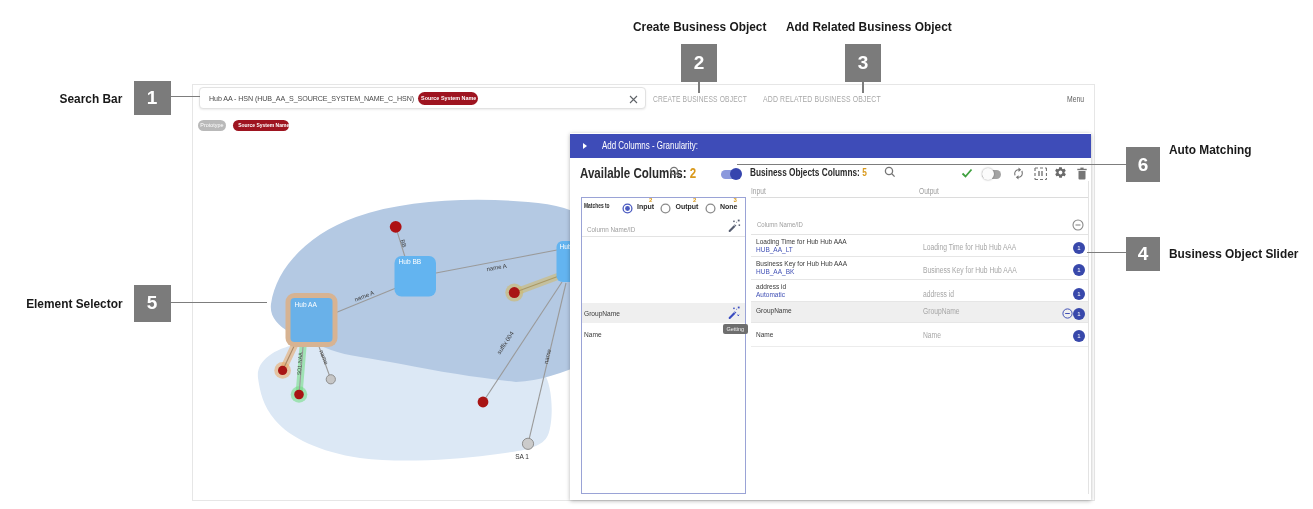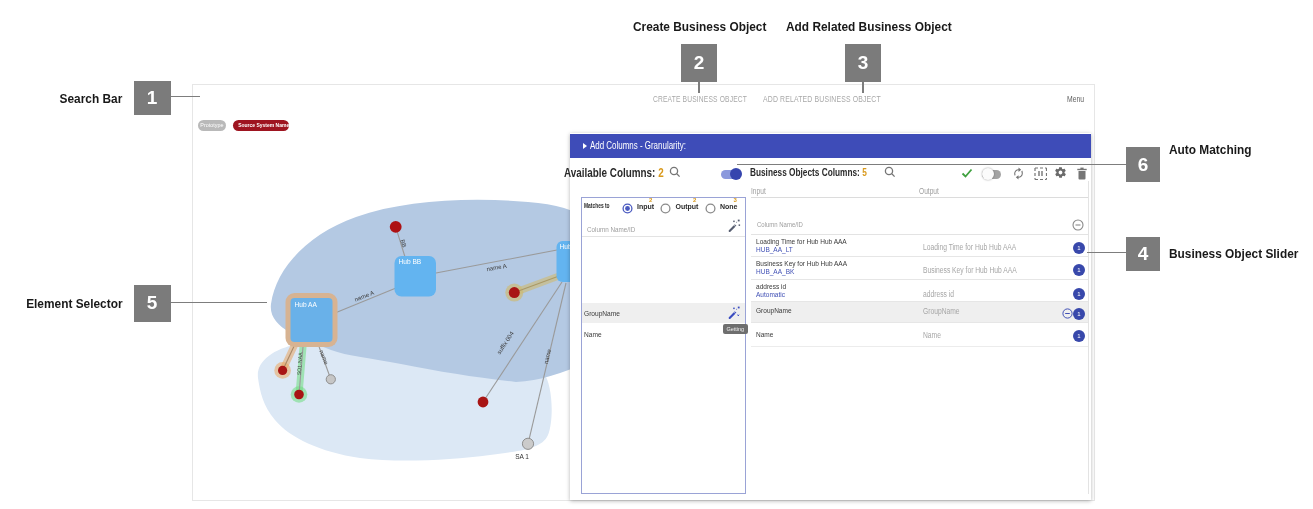--- a/index.html
+++ b/index.html
@@ -66,36 +66,43 @@
 
   <rect x="285.5" y="293" width="52" height="54" rx="9" fill="#d7b392"></rect>
   <rect x="290.5" y="298" width="42" height="44" rx="4" fill="#69b1e9"></rect>
   <text x="294.5" y="307" font-size="6.6px" fill="#fff">Hub AA</text>
   <rect x="394.5" y="256" width="41.5" height="40.5" rx="7" fill="#63b4f0"></rect>
   <text x="398.5" y="264" font-size="6.6px" fill="#fff">Hub BB</text>
   <rect x="556.5" y="241" width="36" height="41" rx="6" fill="#63b4f0"></rect>
   <text x="559.5" y="249" font-size="6.6px" fill="#fff">Hub</text>
 </svg>
 
+<div class="abs" style="left:199px; top:87px; width:446.5px; height:21.5px; border:1px solid #e2e2e2; border-radius:4px; background:#fff; box-shadow:0 1px 2px rgba(0,0,0,0.08); z-index:3;">
+  <div class="abs" style="left:9px; top:0; height:21.5px; line-height:21.5px; font-size:8px; color:#4a4a4a; letter-spacing:-0.1px;"><span style="display:inline-block; transform:scaleX(0.89); transform-origin:0 50%;">Hub AA - HSN (HUB_AA_S_SOURCE_SYSTEM_NAME_C_HSN)</span></div>
+  <div class="abs" style="left:218px; top:4px; width:60px; height:13px; border-radius:7px; background:#9e1420; color:#fff; font-size:6px; font-weight:bold; text-align:center; line-height:13px; white-space:nowrap;"><span style="display:inline-block; transform:scaleX(0.9); transform-origin:50% 50%;">Source System Name</span></div>
+  <svg class="abs" style="left:428px; top:5.5px;" width="11" height="11" viewBox="0 0 11 11">
+        <path d="M2 2 L9 9 M9 2 L2 9" stroke="#5f6368" stroke-width="1.1"></path>
+      </svg>
+</div>
 
 <div class="abs" style="left:653px; top:94px; height:10px; line-height:10px; font-size:8.5px; color:#a8a8a8; letter-spacing:0.2px; z-index:3;"><span style="display:inline-block; transform:scaleX(0.787); transform-origin:0 50%;">CREATE BUSINESS OBJECT</span></div>
 <div class="abs" style="left:763px; top:94px; height:10px; line-height:10px; font-size:8.5px; color:#a8a8a8; letter-spacing:0.2px; z-index:3;"><span style="display:inline-block; transform:scaleX(0.81); transform-origin:0 50%;">ADD RELATED BUSINESS OBJECT</span></div>
 <div class="abs" style="left:1067px; top:94px; height:10px; line-height:10px; font-size:8.5px; color:#5f5f5f; z-index:3;text-align:center;"><span style="display:inline-block; transform:scaleX(0.8); transform-origin:0 50%;">Menu</span></div>
 
 <div class="abs" style="left:197.5px; top:120px; width:28px; height:11px; border-radius:5.5px; background:#b9b9b9; color:#fff; font-size:6px; text-align:center; line-height:11px; z-index:3; white-space:nowrap;"><span style="display:inline-block; transform:scaleX(0.9); transform-origin:50% 50%;">Prototype</span></div>
 <div class="abs" style="left:233px; top:120px; width:55.5px; height:11px; border-radius:5.5px; background:#9e1420; color:#fff; font-size:6px; font-weight:bold; text-align:center; line-height:11px; z-index:3; white-space:nowrap;"><span style="display:inline-block; transform:scaleX(0.83); transform-origin:50% 50%;">Source System Name</span></div>
 
 <div class="abs" style="left:570px; top:133px; width:521px; height:367px; background:#fff; box-shadow:0 1px 4px rgba(0,0,0,0.3); z-index:5;"></div>
 
 <div class="abs" style="left:570px; top:134px; width:521px; height:24px; background:#3e4cb8; z-index:6;">
   <span class="abs" style="left:13px; top:8.5px; width:0; height:0; border-left:4.5px solid #fff; border-top:3.5px solid transparent; border-bottom:3.5px solid transparent;"></span>
-  <div class="abs" style="left:20px; top:0; height:24px; line-height:24px; font-size:10px; color:#fff; white-space:nowrap;"><span style="display:inline-block; transform:scaleX(0.795); transform-origin:0 50%;">Add Columns - Granularity:</span></div>
+  <div class="abs" style="left:32px; top:0; height:24px; line-height:24px; font-size:10px; color:#fff; white-space:nowrap;"><span style="display:inline-block; transform:scaleX(0.795); transform-origin:0 50%;">Add Columns - Granularity:</span></div>
 </div>
 
-<div class="abs" style="left:564px; top:168px; height:10px; line-height:10px; font-size:12px; font-weight:bold; color:#2a2a2a; z-index:6;"><span class="cond" style="transform:scaleX(0.824);">Available Columns:&nbsp;<span style="color:#d9991c;">2</span></span></div>
+<div class="abs" style="left:580px; top:168px; height:10px; line-height:10px; font-size:14px; font-weight:bold; color:#2a2a2a; z-index:6;"><span class="cond" style="transform:scaleX(0.824);">Available Columns:&nbsp;<span style="color:#d9991c;">2</span></span></div>
 <svg class="abs" style="left:669px; top:166px; z-index:6;" width="12" height="12" viewBox="0 0 12 12">
       <circle cx="5" cy="5" r="3.6" fill="none" stroke="#757575" stroke-width="1.3"></circle>
       <path d="M7.8 7.8 L10.6 10.6" stroke="#757575" stroke-width="1.3"></path>
     </svg>
 
 <div class="abs" style="left:721px; top:169.5px; width:19px; height:9.5px; border-radius:5px; background:#8b99dd; z-index:6;"></div>
 <div class="abs" style="left:729.5px; top:168px; width:12px; height:12px; border-radius:50%; background:#3544ae; z-index:6;"></div>
 <div class="abs" style="left:749.5px; top:168px; height:10px; line-height:10px; font-size:10px; font-weight:bold; color:#2a2a2a; z-index:6;"><span class="cond" style="transform:scaleX(0.827);">Business Objects Columns:&nbsp;<span style="color:#d9991c;">5</span></span></div>
 <svg class="abs" style="left:884px; top:166px; z-index:6;" width="12" height="12" viewBox="0 0 12 12">
       <circle cx="5" cy="5" r="3.6" fill="none" stroke="#757575" stroke-width="1.3"></circle>

